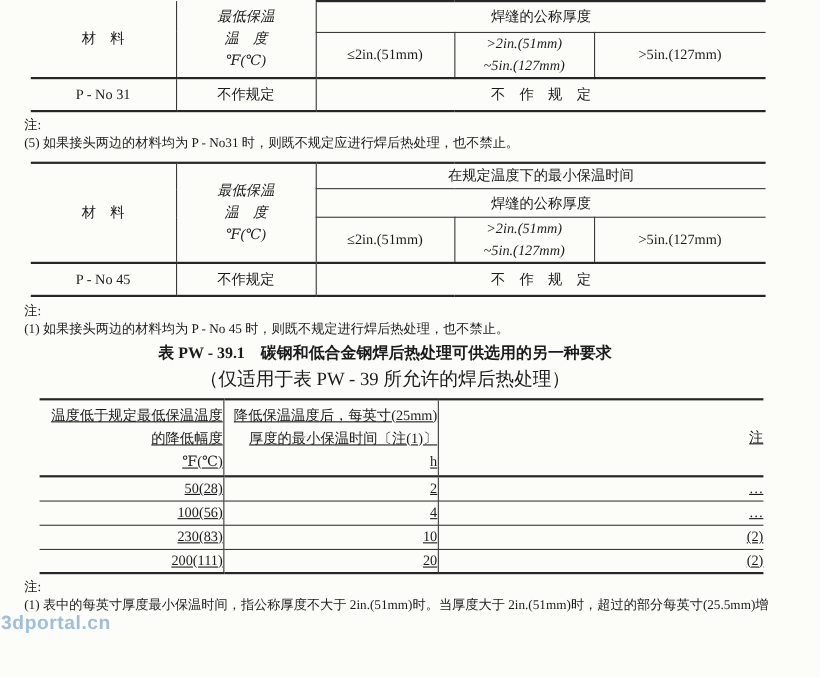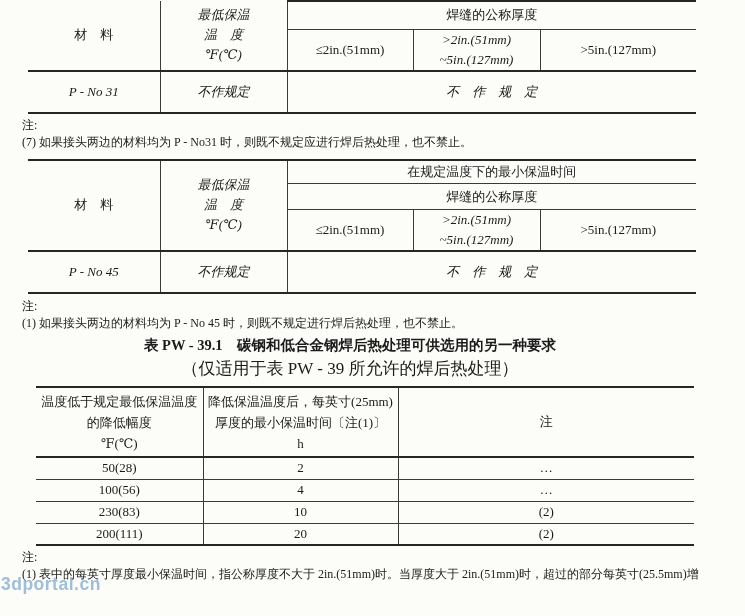--- a/index.html
+++ b/index.html
@@ -23,28 +23,29 @@
   table.tbl td{
     padding:0;text-align:center;vertical-align:middle;
     line-height:18px;
   }
   table.tbl3{
     border-collapse:collapse;table-layout:fixed;
     margin-left:36px;width:658px;
     font-size:13px;
   }
   table.tbl3 td{
-    padding:0;text-align:center;vertical-align:middle;
+    padding:0;text-align:right;vertical-align:middle;
     line-height:20px;
+    text-decoration:underline;
   }
   .br{border-right:1px solid #3a3a3a;}
   .bb1{border-bottom:1px solid #3a3a3a;}
   .bt2{border-top:2px solid #262626;}
   .bb2{border-bottom:2px solid #262626;}
-  .r28{height:28px;} .r40{height:40px;} .r34{height:42px;font-style:italic;}
+  .r28{height:28px;} .r40{height:40px;} .r34{height:30px;}
   .r24{height:24px;} .r26{height:26px;} .r36{height:36px;}
   .r70{height:70px;} .r22{height:22px;}
   .hline div{line-height:20px;font-style:italic;}
   .hline3 div{line-height:21px;}
   
   .notes{margin:3px 0 0 22px;font-size:12px;line-height:17px;}
   .notes .nline{white-space:nowrap;}
   .indent{padding-left:38px;}
   
   .title-wrap{margin-top:2px;width:700px;text-align:center;}
@@ -53,21 +54,21 @@
   
   .mt3{margin-top:3px;} .mt4{margin-top:4px;} .mt6{margin-top:6px;} .mt8{margin-top:8px;}
   
   .watermark{
     position:absolute;left:1px;top:557px;z-index:0;
     color:#94b8d9;opacity:.9;
     font-family:"Liberation Sans","DejaVu Sans",sans-serif;
     pointer-events:none;
   }
   .wm-logo{font-size:31px;font-weight:bold;letter-spacing:3px;line-height:32px;}
-  .wm-url{font-size:17.5px;font-weight:bold;letter-spacing:.5px;line-height:18px;margin-top:18px;}
+  .wm-url{font-size:17.5px;font-weight:bold;letter-spacing:.5px;line-height:18px;margin-top:0;}
 </style>
 </head>
 <body>
 
 <div class="page">
 
   <div class="watermark">
     <div class="wm-url">3dportal.cn</div>
   </div>
 
@@ -102,21 +103,21 @@
       <tr class="r34">
         <td class="bt2 bb2 br">P - No 31</td>
         <td class="bt2 bb2 br">不作规定</td>
         <td colspan="3" class="bt2 bb2">不　作　规　定</td>
       </tr>
     </tbody>
       </table>
 
     <div class="notes">
       <div class="nline">注:</div>
-      <div class="nline">(7) 如果接头两边的材料均为 P - No31 时，则既不规定应进行焊后热处理，也不禁止。</div>
+      <div class="nline">(5) 如果接头两边的材料均为 P - No31 时，则既不规定应进行焊后热处理，也不禁止。</div>
     </div>
 
     <table class="tbl mt8">
       <colgroup>
         <col style="width:132px">
           <col style="width:127px">
         <col style="width:126px">
           <col style="width:127px">
           <col style="width:156px">
       </colgroup>

